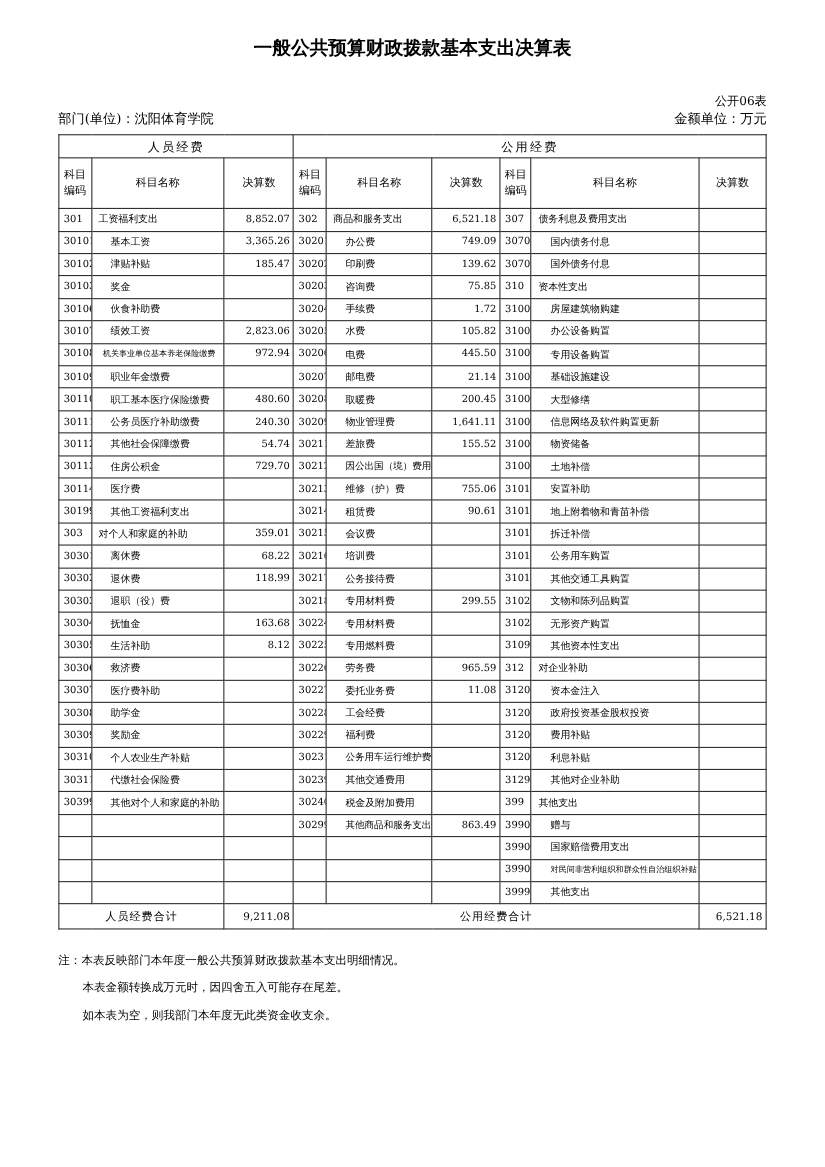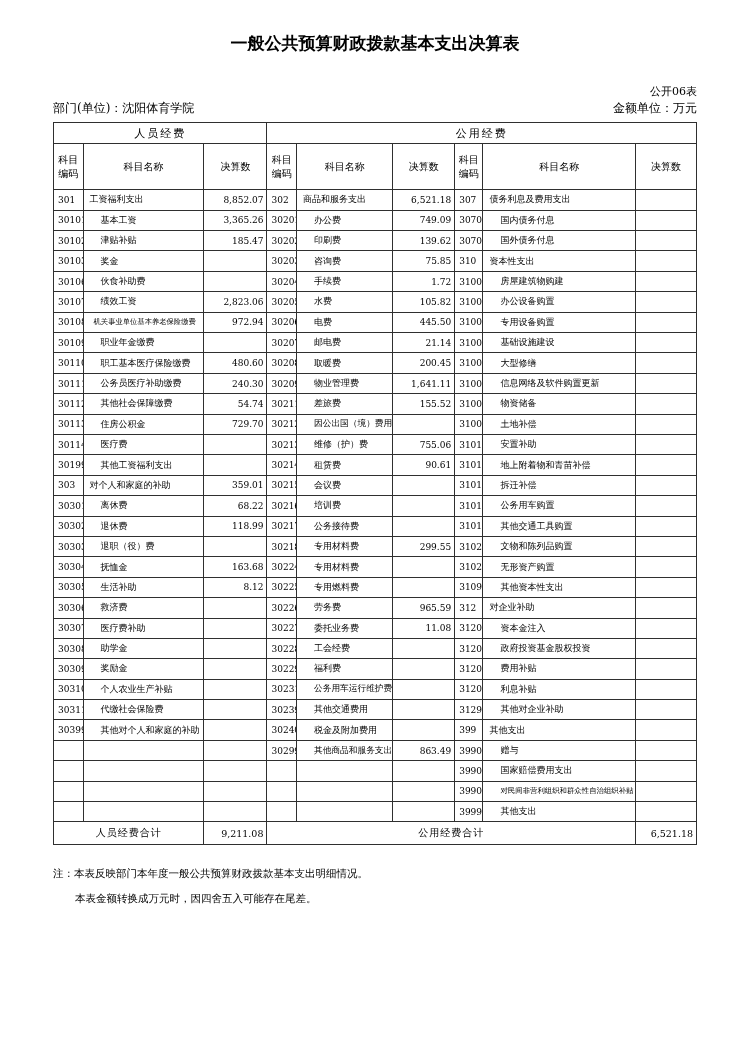--- a/index.html
+++ b/index.html
@@ -418,14 +418,15 @@
         <td class="val total-val">9,211.08</td>
         <td class="total-label" colspan="5">公用经费合计</td>
         <td class="val total-val">6,521.18</td>
       </tr>
     </tfoot>
   </table>
 
   <div class="notes">
       <div class="note">注：本表反映部门本年度一般公共预算财政拨款基本支出明细情况。</div>
       <div class="note">本表金额转换成万元时，因四舍五入可能存在尾差。</div>
+      <div class="note">如本表为空，则我部门本年度无此类资金收支余。</div>
     </div>
 </div>
 
 </body></html>

